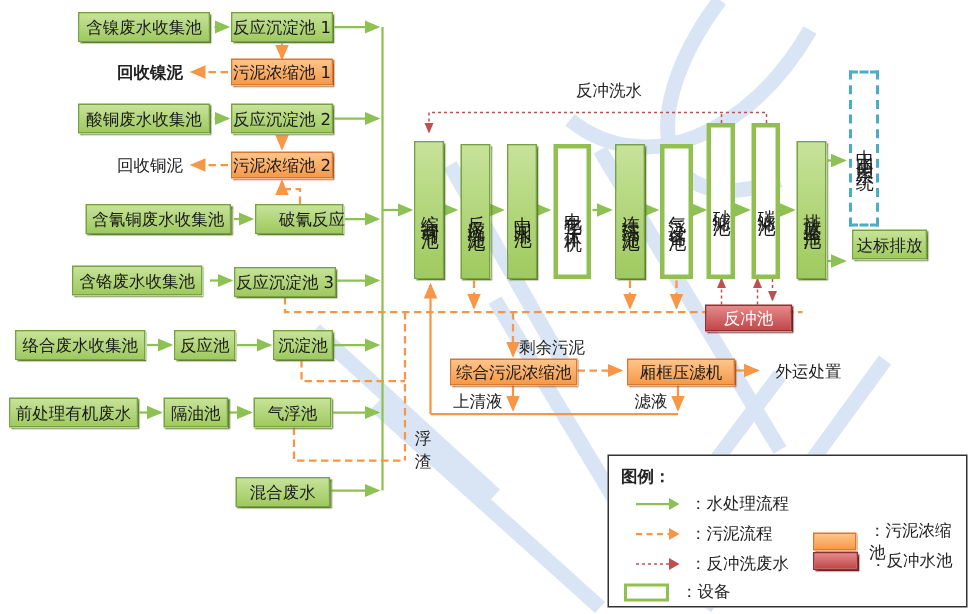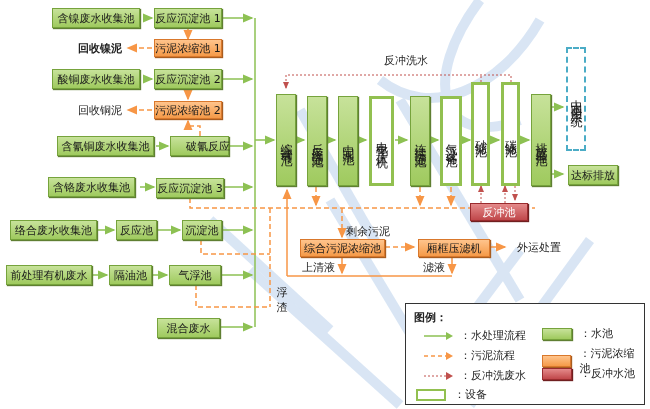--- a/index.html
+++ b/index.html
@@ -142,21 +142,21 @@
 <div class="box green vert" style="left:307px;top:96px;width:20px;height:90px;">反应沉淀池</div>
 <div class="box green vert" style="left:338px;top:96px;width:20px;height:90px;">中间水池</div>
 <div class="box equip vert" style="left:369px;top:96px;width:25px;height:90px;">电化学一体机</div>
 <div class="box green vert" style="left:410px;top:96px;width:20px;height:90px;">连续沉淀池</div>
 <div class="box equip vert" style="left:440px;top:96px;width:22px;height:90px;">气浮设备池</div>
 <div class="box equip vert" style="left:471px;top:82px;width:19px;height:104px;">砂滤池</div>
 <div class="box equip vert" style="left:501px;top:82px;width:19px;height:104px;">碳滤池</div>
 <div class="box green vert" style="left:531px;top:94px;width:20px;height:92px;">排放监控池</div>
 
 <div class="box dashed-blue vert" style="left:566px;top:47px;width:20px;height:104px;">中水回用系统</div>
-<div class="box green" style="left:568px;top:165px;width:50px;height:20px;">达标排放</div>
+<div class="box green" style="left:568px;top:153px;width:50px;height:20px;">达标排放</div>
 <div class="box red" style="left:470px;top:203px;width:58px;height:18px;color:#fff;">反冲池</div>
 <div class="lbl" style="left:384px;top:53px;">反冲洗水</div>
 
 <div class="box orange" style="left:300px;top:239px;width:85px;height:18px;">综合污泥浓缩池</div>
 <div class="box orange" style="left:418px;top:239px;width:72px;height:18px;">厢框压滤机</div>
 <div class="lbl" style="left:517px;top:240px;">外运处置</div>
 <div class="lbl" style="left:346px;top:224px;">剩余污泥</div>
 <div class="lbl" style="left:302px;top:260px;">上清液</div>
 <div class="lbl" style="left:423px;top:260px;">滤液</div>
 <div class="lbl" style="left:276px;top:285px;width:12px;white-space:normal;line-height:15px;text-align:center;">浮渣</div>
@@ -181,24 +181,20 @@
     <svg width="30" height="10">
         <line x1="0" y1="5" x2="24" y2="5" stroke="#c0504d" stroke-width="1" stroke-dasharray="2,2"></line>
         <path d="M22,1 L29,5 L22,9z" fill="#c0504d"></path>
       </svg>
     <span style="margin-left:6px;">：反冲洗废水</span>
   </div>
   <div class="row" style="left:10px;top:83px;">
     <span class="sw" style="border:2px solid #92c050;background:#fff;"></span>
     <span>：设备</span>
   </div>
-  <div class="row" style="left:136px;top:22px;">
-    <span class="sw green"></span>
-    <span>：水池</span>
-  </div>
   <div class="row" style="left:136px;top:42px;">
     <span class="sw orange"></span>
     <span>：污泥浓缩池</span>
   </div>
   <div class="row" style="left:136px;top:62px;">
     <span class="sw red"></span>
     <span>：反冲水池</span>
   </div>
 </div>
 

